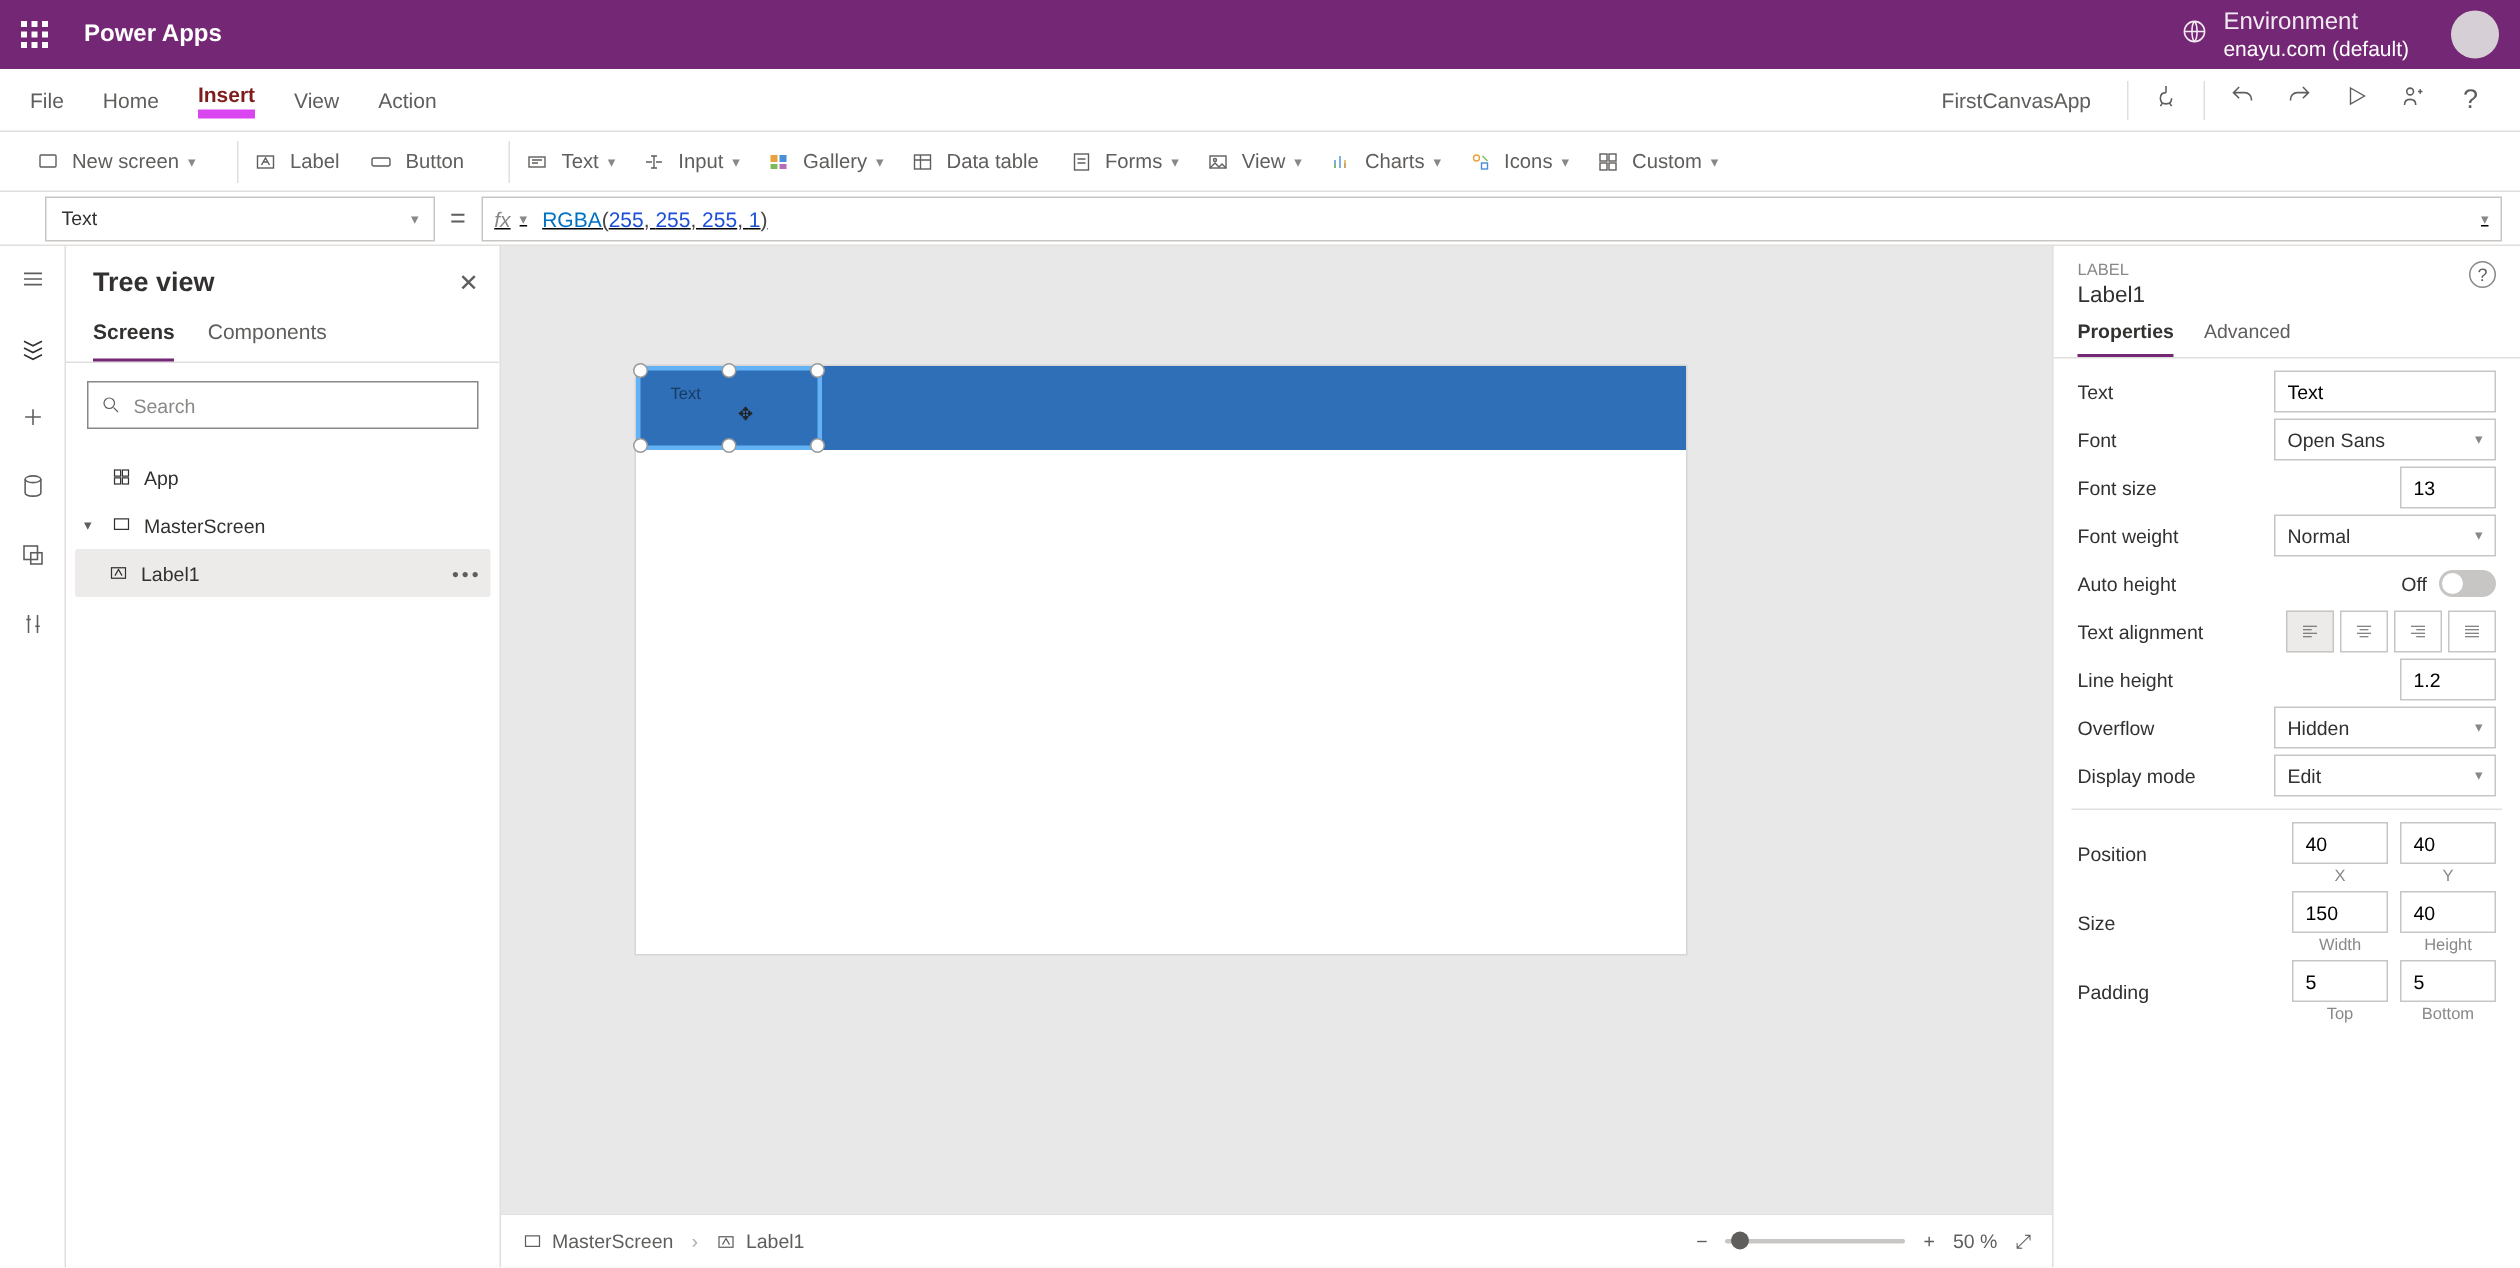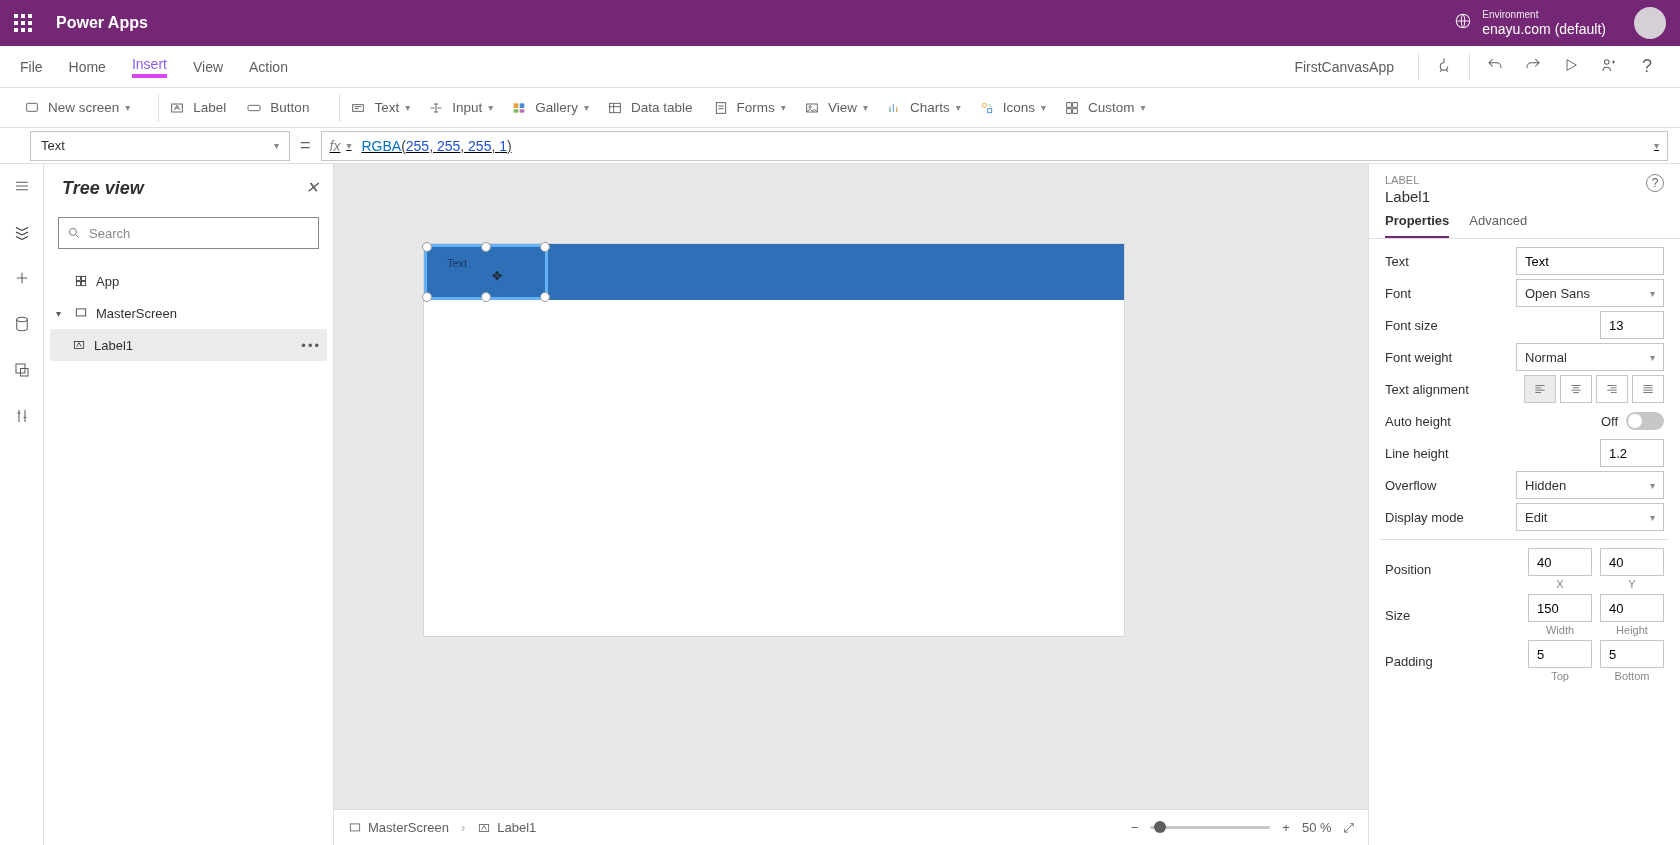--- a/index.html
+++ b/index.html
@@ -5,29 +5,29 @@
 * { box-sizing: border-box; margin: 0; padding: 0; font-family: "Segoe UI", Arial, sans-serif; }
 html, body { width: 1680px; height: 845px; background: #faf9f8; overflow: hidden; }
 
 
 .topbar { height: 46px; background: #742774; color: #fff; display: flex; align-items: center; padding: 0 14px; }
 .waffle { width: 18px; height: 18px; display: grid; grid-template-columns: repeat(3,4px); grid-template-rows: repeat(3,4px); gap: 3px; margin-right: 24px; }
 .waffle span { background: #fff; }
 .topbar .brand { font-size: 16px; font-weight: 600; }
 .topbar .spacer { flex: 1; }
 .env { text-align: left; margin-right: 28px; line-height: 1.15; }
-.env .lbl { font-size: 10px; opacity: .9; }
+.env .lbl { font-size: 16px; opacity: .9; }
 .env .val { font-size: 14px; }
 .env-icon { margin-right: 10px; opacity:.9; }
 .avatar { width: 32px; height: 32px; border-radius: 50%; background: #d6d0d6; }
 
 
 .menurow { height: 42px; background: #fff; border-bottom: 1px solid #e1dfdd; display: flex; align-items: center; padding: 0 14px 0 20px; font-size: 14px; color: #605e5c; }
 .menurow .mitem { margin-right: 26px; cursor: pointer; }
-.menurow .mitem.active { color: #8b5cf6; font-weight: 400; border-bottom: 4px solid #d946ef; padding-bottom: 2px; }
+.menurow .mitem.active { color: #7f1d1d; font-weight: 700; border-bottom: 6px solid #d946ef; padding-bottom: 2px; }
 .menurow .spacer { flex: 1; }
 .menurow .appname { color: #605e5c; margin-right: 18px; }
 .menurow .ricon { width: 38px; text-align: center; color: #605e5c; font-size: 16px; cursor: pointer; }
 .menurow .divider { width: 1px; height: 26px; background: #e1dfdd; margin: 0 6px; }
 
 
 .ribbon { height: 40px; background: #fff; border-bottom: 1px solid #e1dfdd; display: flex; align-items: center; padding: 0 12px 0 24px; font-size: 13.5px; color: #605e5c; }
 .ribbon .grp { display: flex; align-items: center; margin-right: 18px; cursor: pointer; }
 .ribbon .grp .lbl { margin: 0 2px 0 8px; }
 .ribbon .chev { font-size: 10px; color: #888; margin-left: 4px; }
@@ -50,21 +50,21 @@
 
 .main { display: flex; height: calc(845px - 46px - 42px - 40px - 36px); }
 
 
 .leftrail { width: 44px; background: #fff; border-right: 1px solid #e1dfdd; display: flex; flex-direction: column; align-items: center; padding-top: 12px; gap: 26px; color: #605e5c; }
 .leftrail .li { width: 20px; height: 20px; cursor: pointer; display:flex; align-items:center; justify-content:center; }
 .leftrail .li.active { color: #323130; }
 
 
 .treepanel { width: 290px; background: #fff; border-right: 1px solid #e1dfdd; display: flex; flex-direction: column; }
-.treepanel .hdr { display: flex; align-items: flex-start; justify-content: space-between; padding: 14px 14px 6px 18px; font-style: italic; }
+.treepanel .hdr { display: flex; align-items: center; justify-content: space-between; padding: 14px 14px 6px 18px; }
 .treepanel .hdr h2 { font-size: 18px; font-weight: 600; color: #323130; }
 .treepanel .tabs { display: flex; gap: 22px; padding: 0 18px; font-size: 14px; color: #605e5c; border-bottom: 1px solid #e1dfdd; }
 .treepanel .tabs .tab { padding: 8px 0 10px; cursor: pointer; }
 .treepanel .tabs .tab.active { color: #323130; font-weight: 600; border-bottom: 2px solid #742774; }
 .searchwrap { padding: 12px 14px; }
 .searchbox { height: 32px; border: 1px solid #8a8886; display: flex; align-items: center; padding: 0 8px; font-size: 13px; color: #605e5c; gap: 8px; }
 .treelist { padding: 4px 6px; font-size: 13px; color: #323130; }
 .trow { display: flex; align-items: center; height: 32px; padding: 0 6px; gap: 8px; cursor: pointer; border-radius: 2px; }
 .trow.selected { background: #edebe9; }
 .trow .more { margin-left: auto; color: #605e5c; letter-spacing: 2px; }
@@ -336,20 +336,24 @@
           <path d="M8 4v16M16 4v16M6 8h4M14 14h4"></path>
         </svg>
       </div>
   </div>
 
   <div class="treepanel">
     <div class="hdr">
       <h2>Tree view</h2>
       <span style="color:#605e5c;cursor:pointer;">✕</span>
     </div>
+    <div class="tabs">
+      <div class="tab active">Screens</div>
+      <div class="tab">Components</div>
+    </div>
     <div class="searchwrap">
       <div class="searchbox">
         <svg width="14" height="14" viewBox="0 0 24 24">
             <circle cx="10" cy="10" r="6"></circle>
             <path d="M20 20l-5-5"></path>
           </svg>
         <span style="color:#8a8886;">Search</span>
       </div>
     </div>
     <div class="treelist">
@@ -452,20 +456,29 @@
         <input class="pinput small" value="13" style="">
       </div>
       <div class="prow">
         <div class="plabel">Font weight</div>
         <div class="pinput">
             <span>Normal</span>
             <span class="sel-chev">▾</span>
           </div>
       </div>
       <div class="prow">
+        <div class="plabel">Auto height</div>
+        <div class="tglwrap">
+          <span>Off</span>
+          <div class="toggle off">
+              <div class="knob"></div>
+            </div>
+        </div>
+      </div>
+      <div class="prow">
         <div class="plabel">Text alignment</div>
         <div class="btnrow">
           <div class="minibtn active">
               <svg width="14" height="14" viewBox="0 0 24 24">
                 <path d="M4 6h16M4 10h10M4 14h16M4 18h10"></path>
               </svg>
             </div>
           <div class="minibtn">
               <svg width="14" height="14" viewBox="0 0 24 24">
                 <path d="M4 6h16M7 10h10M4 14h16M7 18h10"></path>
@@ -477,29 +490,20 @@
               </svg>
             </div>
           <div class="minibtn">
               <svg width="14" height="14" viewBox="0 0 24 24">
                 <path d="M4 6h16M4 10h16M4 14h16M4 18h16"></path>
               </svg>
             </div>
         </div>
       </div>
       <div class="prow">
-        <div class="plabel">Auto height</div>
-        <div class="tglwrap">
-          <span>Off</span>
-          <div class="toggle off">
-              <div class="knob"></div>
-            </div>
-        </div>
-      </div>
-      <div class="prow">
         <div class="plabel">Line height</div>
         <input class="pinput small" value="1.2" style="">
       </div>
       <div class="prow">
         <div class="plabel">Overflow</div>
         <div class="pinput">
             <span>Hidden</span>
             <span class="sel-chev">▾</span>
           </div>
       </div>

